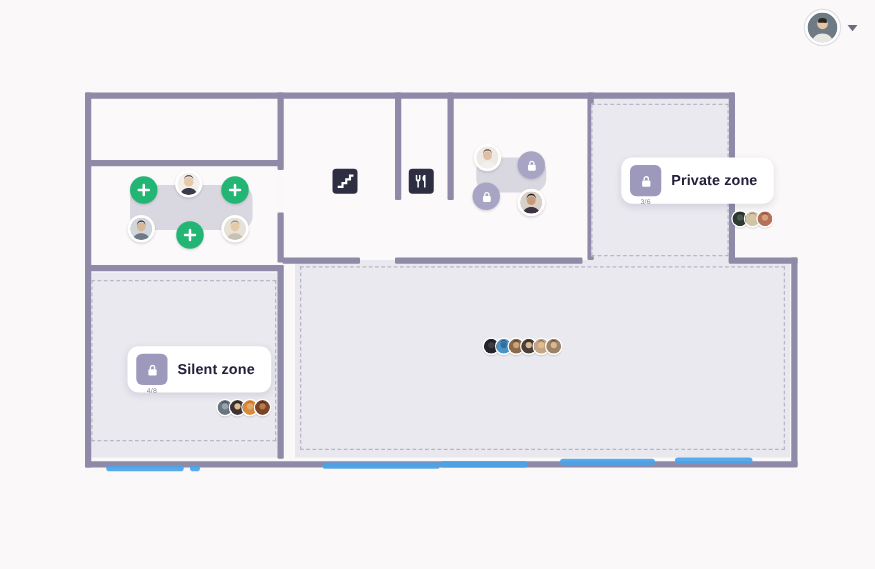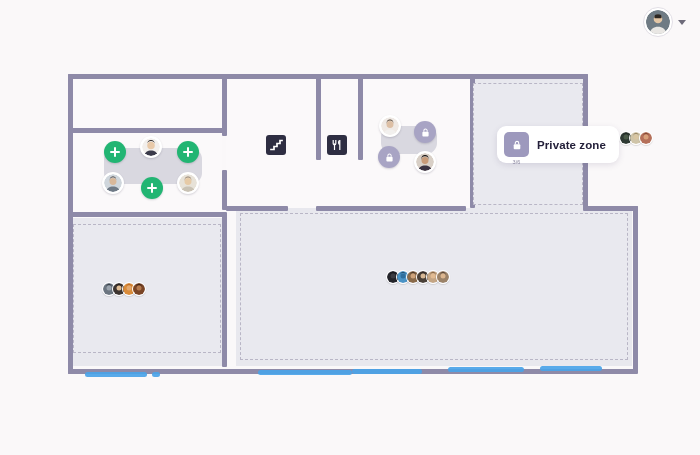--- a/index.html
+++ b/index.html
@@ -41,21 +41,21 @@
 
   .seat { position: absolute; width: 22px; height: 22px; border-radius: 50%; display: flex; align-items: center; justify-content: center; box-shadow: 0 1px 2px rgba(40,35,60,.18); }
   .seat-add { background: #22b573; }
   .seat-add::before { content: ""; position: absolute; width: 10px; height: 2px; background: #fff; border-radius: 1px; }
   .seat-add::after { content: ""; position: absolute; width: 2px; height: 10px; background: #fff; border-radius: 1px; }
   .seat-lock { background: #a8a4c4; }
   .seat-avatar { background: #fff; border: 2px solid #fff; overflow: hidden; }
   .seat-avatar .face { width: 100%; height: 100%; border-radius: 50%; display: block; }
 
   
-  .zone-card { position: absolute; display: flex; flex-direction: row; align-items: flex-start; }
+  .zone-card { position: absolute; display: flex; flex-direction: column; align-items: flex-end; }
   .zone-pill { display: flex; align-items: center; gap: 8px; background: #ffffff; border-radius: 9px; padding: 6px 13px 6px 7px; box-shadow: 0 2px 6px rgba(60,50,90,.13); }
   .zone-badge { position: relative; width: 25px; height: 25px; border-radius: 5px; display: flex; align-items: center; justify-content: center; flex: 0 0 auto; }
   .zone-badge.lock { background: #9d99bd; }
   .zone-badge.plus { background: #22b573; }
   .zone-badge.plus::before { content: ""; position: absolute; width: 12px; height: 2.2px; background: #fff; border-radius: 1px; }
   .zone-badge.plus::after { content: ""; position: absolute; width: 2.2px; height: 12px; background: #fff; border-radius: 1px; }
   .zone-count { position: absolute; left: 0; bottom: -8px; width: 100%; text-align: center; font-size: 5.5px; color: #8b87a0; letter-spacing: .2px; }
   .zone-name { font-size: 11.5px; font-weight: 700; color: #24203a; white-space: nowrap; letter-spacing: .1px; }
 
   .avatar-stack { display: flex; margin-top: 5px; }
@@ -225,20 +225,30 @@
             <svg class="face" viewBox="0 0 24 24">
               <circle cx="12" cy="12" r="12" fill="#b5705a"></circle>
               <circle cx="12" cy="10" r="5" fill="#d8a07a"></circle>
               <path d="M12 3.6c3.4 0 5.4 2.2 5.4 5.8C17.4 3.6 15 2.2 12 2.2S6.6 3.6 6.6 9.4c0-3.6 2-5.8 5.4-5.8z" fill="#6d3f2a"></path>
             </svg>
           </span>
       </div>
     </div>
 
     <div class="zone-card" style="left:102px; top:277px;">
+      <div class="zone-pill">
+        <div class="zone-badge lock">
+          <svg width="12" height="12" viewBox="0 0 12 12">
+            <rect x="2.7" y="5.3" width="6.6" height="5" rx="1" fill="#fff"></rect>
+            <path d="M4.3 5.3V4.1a1.7 1.7 0 0 1 3.4 0v1.2" stroke="#fff" stroke-width="1.1" fill="none"></path>
+          </svg>
+          <span class="zone-count">4/8</span>
+        </div>
+        <span class="zone-name">Silent zone</span>
+      </div>
       <div class="avatar-stack">
         <span class="av">
             <svg class="face" viewBox="0 0 24 24">
               <circle cx="12" cy="12" r="12" fill="#6b7580"></circle>
               <circle cx="12" cy="10" r="5" fill="#9aa3ad"></circle>
               <path d="M12 3.6c3.4 0 5.4 2.2 5.4 5.8C17.4 3.6 15 2.2 12 2.2S6.6 3.6 6.6 9.4c0-3.6 2-5.8 5.4-5.8z" fill="#2c3238"></path>
             </svg>
           </span>
         <span class="av">
             <svg class="face" viewBox="0 0 24 24">

